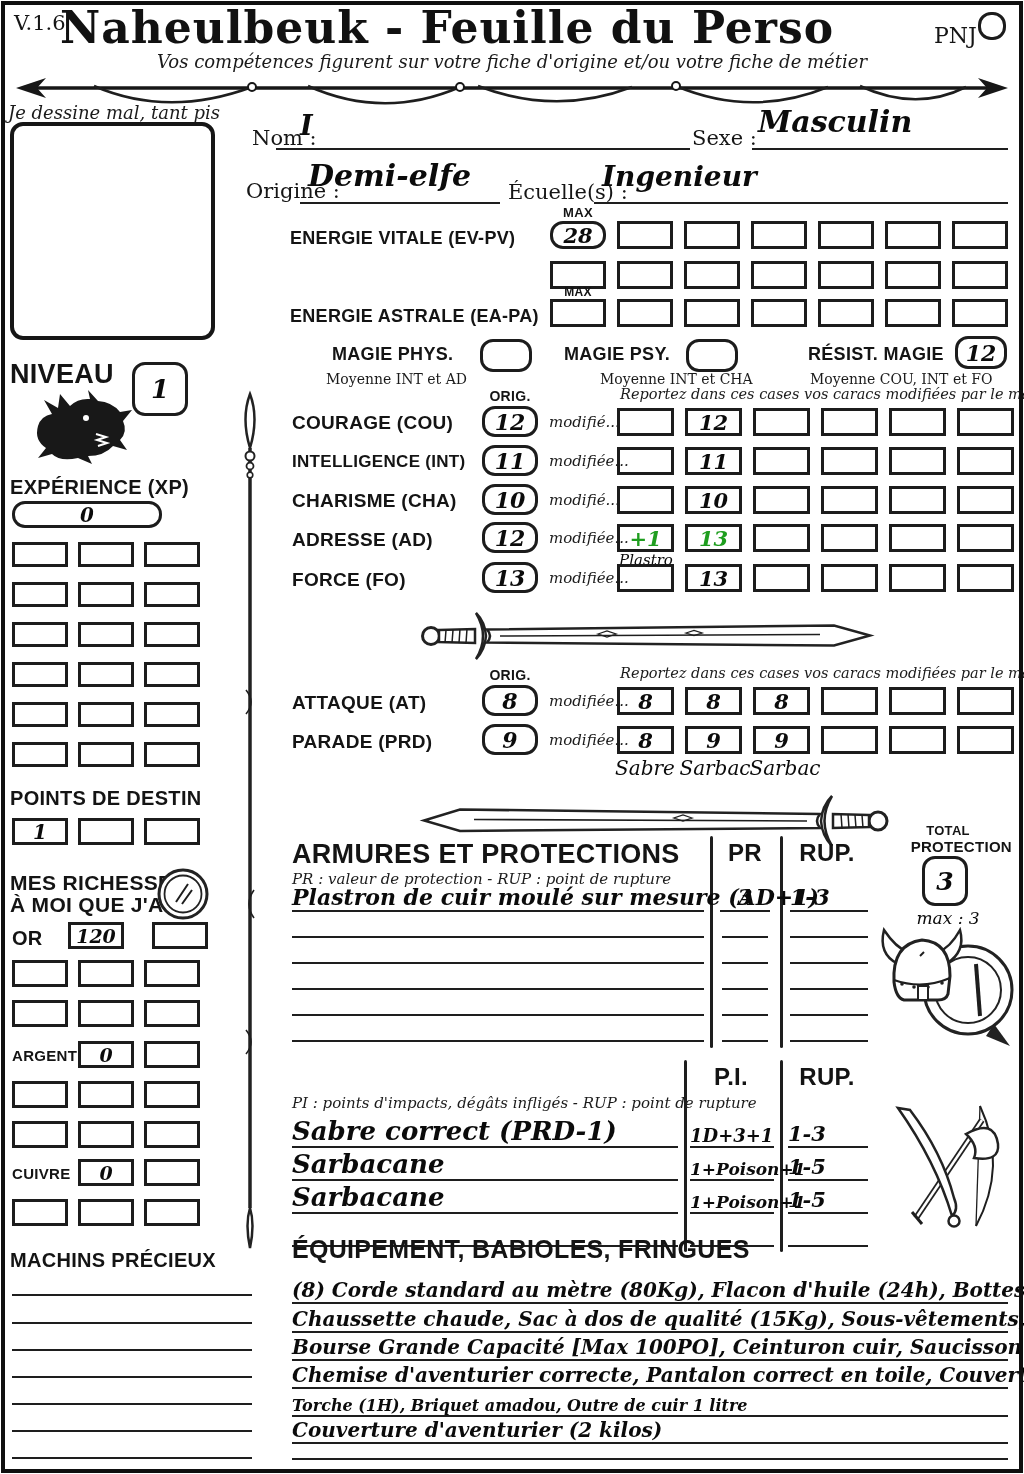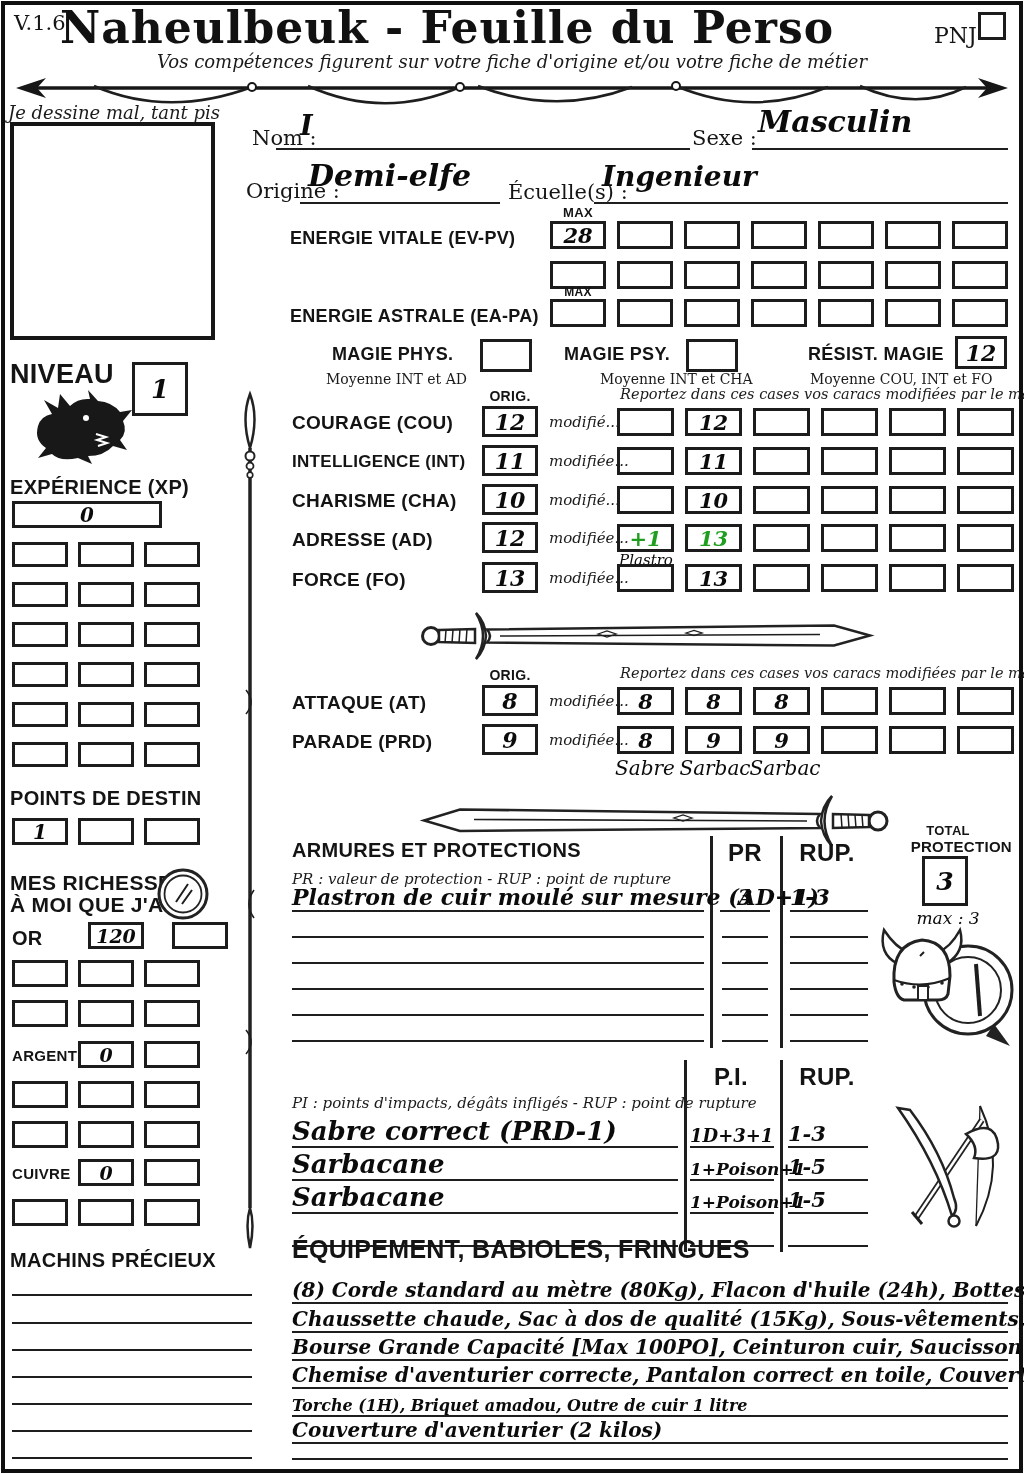--- a/index.html
+++ b/index.html
@@ -8,21 +8,21 @@
   .frame{position:absolute;inset:1px;border:4px solid #0f0f0f;pointer-events:none;}
   .lbl{position:absolute;font-family:"Liberation Sans",sans-serif;font-weight:800;color:#141414;
        white-space:nowrap;letter-spacing:.3px;line-height:1.05;}
   .cal{position:absolute;font-family:"DejaVu Serif",serif;font-style:italic;color:#1b1b1b;
        white-space:nowrap;line-height:1.05;}
   .ser{position:absolute;font-family:"DejaVu Serif",serif;color:#151515;white-space:nowrap;line-height:1.05;}
   .hand{position:absolute;font-family:"DejaVu Serif",serif;font-style:italic;font-weight:700;
         color:#0b0b0b;white-space:nowrap;line-height:1.05;}
   .b{box-sizing:border-box;border:3px solid #1c1c1c;display:flex;align-items:center;justify-content:center;
      flex:none;font-family:"DejaVu Serif",serif;font-style:italic;font-weight:700;color:#0b0b0b;background:transparent;}
-  .abs{position:absolute;}
+  .abs{position:absolute;border-radius:13px;}
   .fx{position:absolute;display:flex;}
   .eb{width:56px;height:28px;font-size:21px;}
   .cb{width:57px;height:28px;font-size:21px;}
   .ob{width:56px;height:31px;font-size:22px;}
   .sb{width:56px;height:25px;font-size:18px;}
   .db{width:56px;height:27px;font-size:20px;}
   .rb{width:56px;height:27px;font-size:19px;}
   .mg{width:52px;height:33px;font-size:22px;}
   .uline{position:absolute;height:0;border-bottom:2.5px solid #1e1e1e;}
   .cell{position:absolute;box-sizing:border-box;border-bottom:2.5px solid #1e1e1e;
@@ -235,21 +235,21 @@
       <circle cx="14" cy="35" r="9" fill="#fff" stroke="#222" stroke-width="3"></circle>
       <path d="M23,29 L59,28 L59,42 L23,41 Z" fill="#fff" stroke="#222" stroke-width="2.5"></path>
       <path class="ln" d="M30,29 L29,42 M37,29 L36,42 M44,28 L43,42 M51,28 L50,42" stroke-width="1.5"></path>
       <path d="M60,10 Q75,35 60,60 Q70,50 71,35 Q70,20 60,10 Z" fill="#fff" stroke="#222" stroke-width="2.5"></path>
       <path d="M72,28 L432,23.5 L468,34.5 L432,45 L72,42 Q78,35 72,28 Z" fill="#fff" stroke="#222" stroke-width="2.5"></path>
       <path class="ln" d="M85,35 L418,33.5" stroke-width="1.6"></path>
       <path class="ln" d="M200,32 l9,-3 l9,3 l-9,3 Z" stroke-width="1.3"></path>
     </g>
   </svg>
 
-  <div class="lbl" style="left:292px;top:840px;font-size:20px">ARMURES ET PROTECTIONS</div>
+  <div class="lbl" style="left:292px;top:840px;font-size:27px">ARMURES ET PROTECTIONS</div>
   <div class="cal" style="left:292px;top:872px;font-size:15px">PR : valeur de protection - RUP : point de rupture</div>
   <div class="abs" style="left:710px;top:836px;width:0;height:212px;border-left:3px solid #1e1e1e"></div>
   <div class="abs" style="left:780px;top:836px;width:0;height:212px;border-left:3px solid #1e1e1e"></div>
   <div class="lbl" style="left:712px;top:840px;width:66px;text-align:center;font-size:24px">PR</div>
   <div class="lbl" style="left:784px;top:840px;width:86px;text-align:center;font-size:24px">RUP.</div>
 
   <div class="lbl" style="left:884px;top:824px;width:128px;text-align:center;font-size:13px">TOTAL</div>
   <div class="lbl" style="left:884px;top:839px;width:128px;text-align:right;font-size:15px">PROTECTION</div>
   <div class="b abs" style="left:922px;top:856px;width:46px;height:50px;font-size:25px">3</div>
   <div class="hand" style="left:884px;top:910px;width:128px;text-align:center;font-size:17px;font-weight:400">max : 3</div>
@@ -379,21 +379,21 @@
 
   <div class="lbl" style="left:10px;top:872px;font-size:21px">MES RICHESSES</div>
   <div class="lbl" style="left:10px;top:894px;font-size:21px">À MOI QUE J'AI</div>
   <svg style="left:156px;top:866px" width="54" height="56" viewBox="0 0 54 56">
     <circle cx="27" cy="28" r="24" fill="#fff" stroke="#222" stroke-width="3"></circle>
     <circle cx="27" cy="28" r="18.5" fill="none" stroke="#222" stroke-width="1.8"></circle>
     <path class="ln" d="M20,36 L32,18 M26,38 L36,24" stroke-width="2"></path>
   </svg>
 
   <div class="lbl" style="left:12px;top:928px;font-size:20px">OR</div>
-  <div class="fx" style="left:88px;top:922px;gap:28px">
+  <div class="fx" style="left:68px;top:922px;gap:28px">
     <div class="b rb">120</div>
     <div class="b rb"></div>
   </div>
   <div class="fx" style="left:12px;top:960px;gap:10px">
       <div class="b rb"></div>
       <div class="b rb"></div>
       <div class="b rb"></div>
     </div>
   <div class="fx" style="left:12px;top:1000px;gap:10px">
       <div class="b rb"></div>

